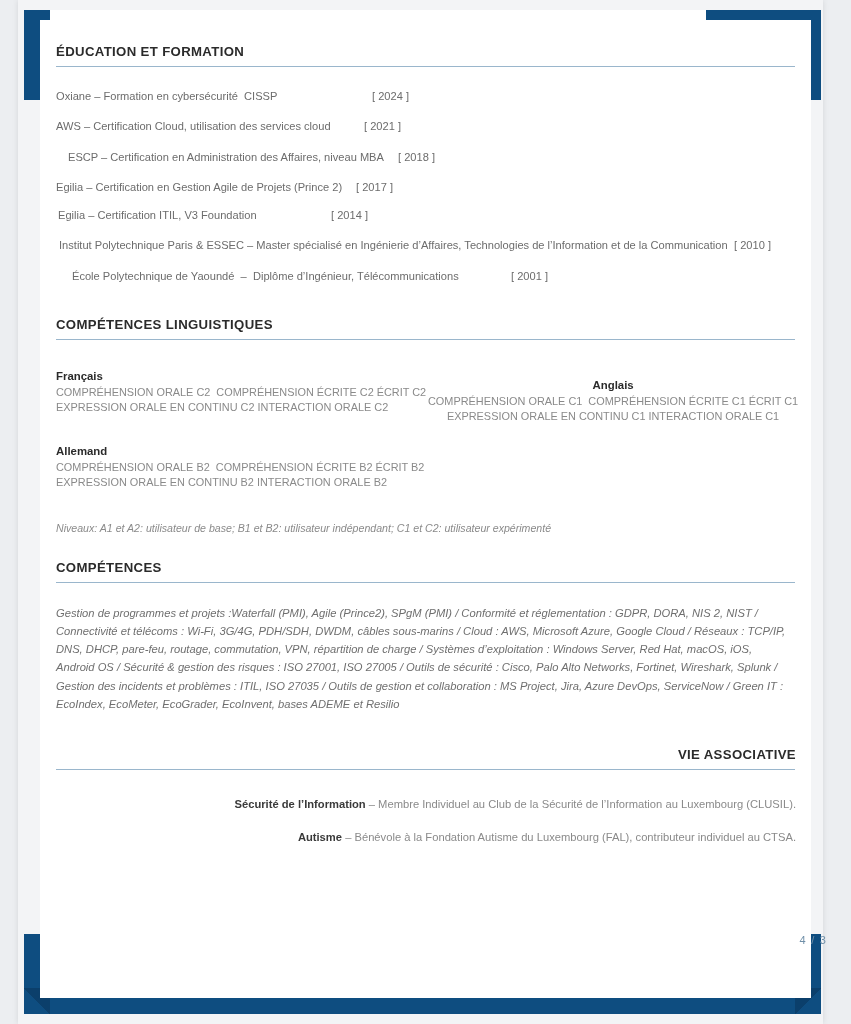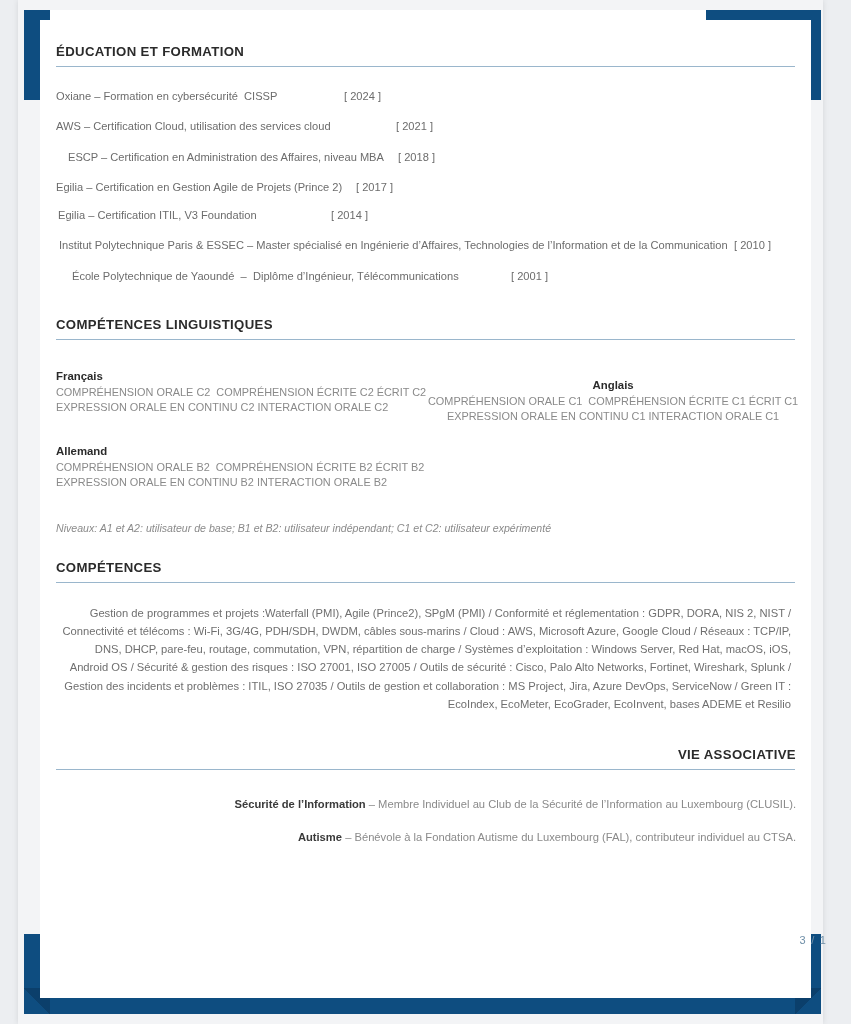--- a/index.html
+++ b/index.html
@@ -165,21 +165,22 @@
   }
 
   
   #skills { margin-top: 0; }
   .skills-body {
     padding-top: 21px;
     font-size: 11.2px;
     color: #6f6f6f;
     line-height: 1.62;
     width: 735px;
-    text-align: right;
+    text-align: left;
+    font-style: italic;
   }
 
   
   #associative { margin-top: 34px; text-align: right; }
   .assoc-body { padding-top: 28px; }
   .assoc-item {
     font-size: 11.2px;
     color: #8a8a8a;
     margin-bottom: 21px;
   }
@@ -217,22 +218,22 @@
 
   <div class="paper"></div>
   <div class="paper-top-notch"></div>
 
   <div class="content">
 
     <section class="section" id="education">
       <div class="section-title">ÉDUCATION ET FORMATION</div>
       <div class="section-rule"></div>
       <div class="edu-list">
-          <div class="edu-item" style="padding-left: 0px; position: relative;"><span>Oxiane – Formation en cybersécurité  CISSP</span><span class="edu-year" style="position: absolute; left: 256px; padding-left: 32px;">[ 2024 ]</span></div>
-          <div class="edu-item" style="margin-bottom: 16px; padding-left: 0px; position: relative;"><span>AWS – Certification Cloud, utilisation des services cloud</span><span class="edu-year" style="position: absolute; left: 340px; text-align: center;">[ 2021 ]</span></div>
+          <div class="edu-item" style="padding-left: 0px; position: relative;"><span>Oxiane – Formation en cybersécurité  CISSP</span><span class="edu-year" style="position: absolute; left: 284px; padding-left: 32px;">[ 2024 ]</span></div>
+          <div class="edu-item" style="margin-bottom: 16px; padding-left: 0px; position: relative;"><span>AWS – Certification Cloud, utilisation des services cloud</span><span class="edu-year" style="position: absolute; left: 308px; text-align: center;">[ 2021 ]</span></div>
           <div class="edu-item" style="margin-bottom: 16px; padding-left: 12px; position: relative;"><span>ESCP – Certification en Administration des Affaires, niveau MBA</span><span class="edu-year" style="position: absolute; left: 342px;">[ 2018 ]</span></div>
           <div class="edu-item" style="margin-bottom: 13px; padding-left: 0px; position: relative;"><span>Egilia – Certification en Gestion Agile de Projets (Prince 2)</span><span class="edu-year" style="position: absolute; left: 300px;">[ 2017 ]</span></div>
           <div class="edu-item" style="margin-bottom: 16px; padding-left: 2px; position: relative;"><span>Egilia – Certification ITIL, V3 Foundation</span><span class="edu-year" style="position: absolute; left: 275px;">[ 2014 ]</span></div>
           <div class="edu-item" style="margin-bottom: 16px; padding-left: 3px; position: relative;"><span>Institut Polytechnique Paris &amp; ESSEC – Master spécialisé en Ingénierie d’Affaires, Technologies de l’Information et de la Communication</span><span class="edu-year" style="position: absolute; left: 678px;">[ 2010 ]</span></div>
           <div class="edu-item" style="margin-bottom: 19px; padding-left: 16px; position: relative;"><span>École Polytechnique de Yaoundé  –  Diplôme d’Ingénieur, Télécommunications</span><span class="edu-year" style="position: absolute; left: 455px;">[ 2001 ]</span></div>
         </div>
     </section>
 
     <section class="section" id="languages">
       <div class="section-title">COMPÉTENCES LINGUISTIQUES</div>
@@ -267,14 +268,14 @@
       <div class="section-title">VIE ASSOCIATIVE</div>
       <div class="section-rule"></div>
       <div class="assoc-body">
           <div class="assoc-item"><b>Sécurité de l’Information </b><span>– Membre Individuel au Club de la Sécurité de l’Information au Luxembourg (CLUSIL).</span></div>
           <div class="assoc-item"><b>Autisme </b><span>– Bénévole à la Fondation Autisme du Luxembourg (FAL), contributeur individuel au CTSA.</span></div>
         </div>
     </section>
 
   </div>
 
-  <div class="page-number">3 / 1</div>
+  <div class="page-number">4 / 3</div>
 </div>
 
 </body></html>

